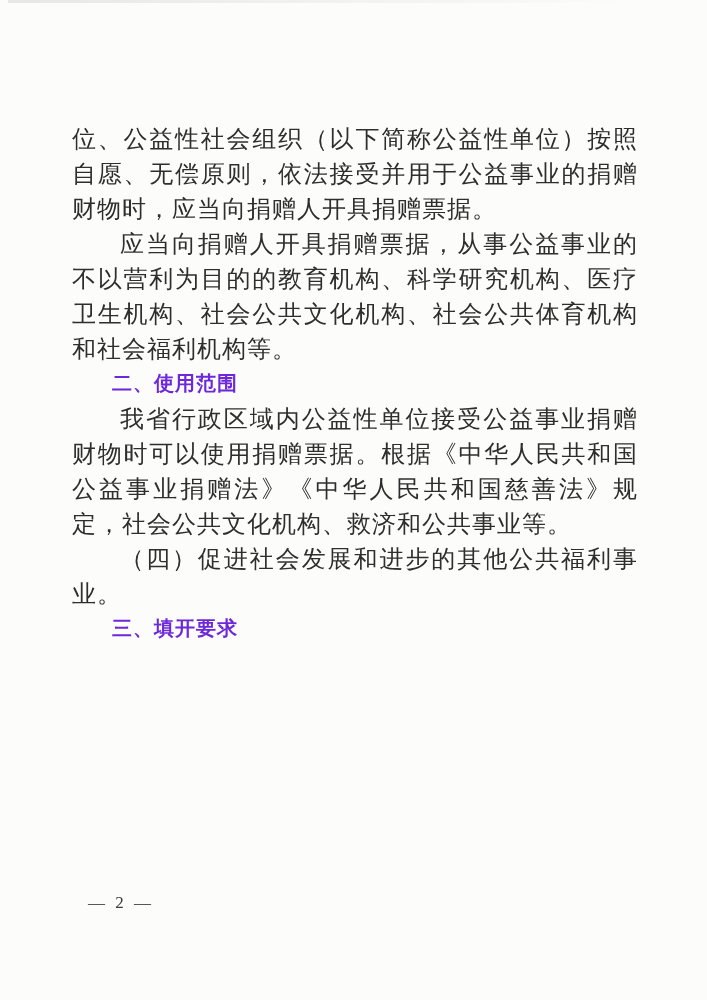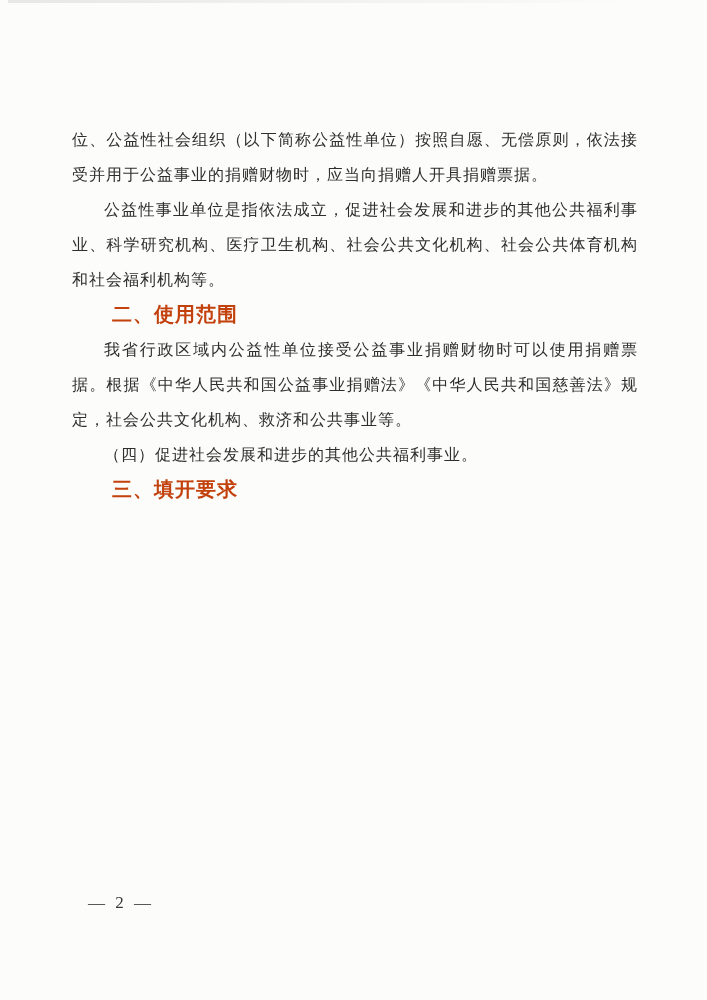--- a/index.html
+++ b/index.html
@@ -31,37 +31,37 @@
     opacity: 0.8;
   }
   .content {
     position: absolute;
     top: 122px;
     left: 72px;
     width: 566px;
   }
   .para {
     margin: 0;
-    font-size: 16px;
+    font-size: 24px;
     line-height: 35px;
     color: #2e2e2e;
     letter-spacing: 1px;
     text-align: justify;
     text-justify: inter-ideograph;
   }
   .para.indent {
     text-indent: 2em;
   }
   .heading {
     margin: 0;
-    font-family: Liberation Sans, sans-serif;
+    font-family: Liberation Mono, monospace;
     font-weight: bold;
     font-size: 20px;
     line-height: 35px;
-    color: #c2410c;
+    color: #6d28d9;
     letter-spacing: 1px;
     text-indent: 2em;
   }
   .page-number {
     position: absolute;
     top: 891px;
     left: 88px;
     font-size: 17px;
     line-height: 24px;
     color: #3a3a3a;
@@ -70,21 +70,21 @@
   }
 </style>
 </head>
 <body>
 
 <div class="page">
   <div class="scan-streak"></div>
 
   <div class="content">
     <p class="para">位、公益性社会组织（以下简称公益性单位）按照自愿、无偿原则，依法接受并用于公益事业的捐赠财物时，应当向捐赠人开具捐赠票据。</p>
-    <p class="para indent">公益性事业单位是指依法成立，促进社会发展和进步的其他公共福利事业、科学研究机构、医疗卫生机构、社会公共文化机构、社会公共体育机构和社会福利机构等。</p>
+    <p class="para indent">应当向捐赠人开具捐赠票据，从事公益事业的不以营利为目的的教育机构、科学研究机构、医疗卫生机构、社会公共文化机构、社会公共体育机构和社会福利机构等。</p>
     <h2 class="heading">二、使用范围</h2>
     <p class="para indent">我省行政区域内公益性单位接受公益事业捐赠财物时可以使用捐赠票据。根据《中华人民共和国公益事业捐赠法》《中华人民共和国慈善法》规定，社会公共文化机构、救济和公共事业等。</p>
     <p class="para indent">（四）促进社会发展和进步的其他公共福利事业。</p>
     <h2 class="heading">三、填开要求</h2>
   </div>
 
   <div class="page-number">— 2 —</div>
 </div>
 
 </body></html>

